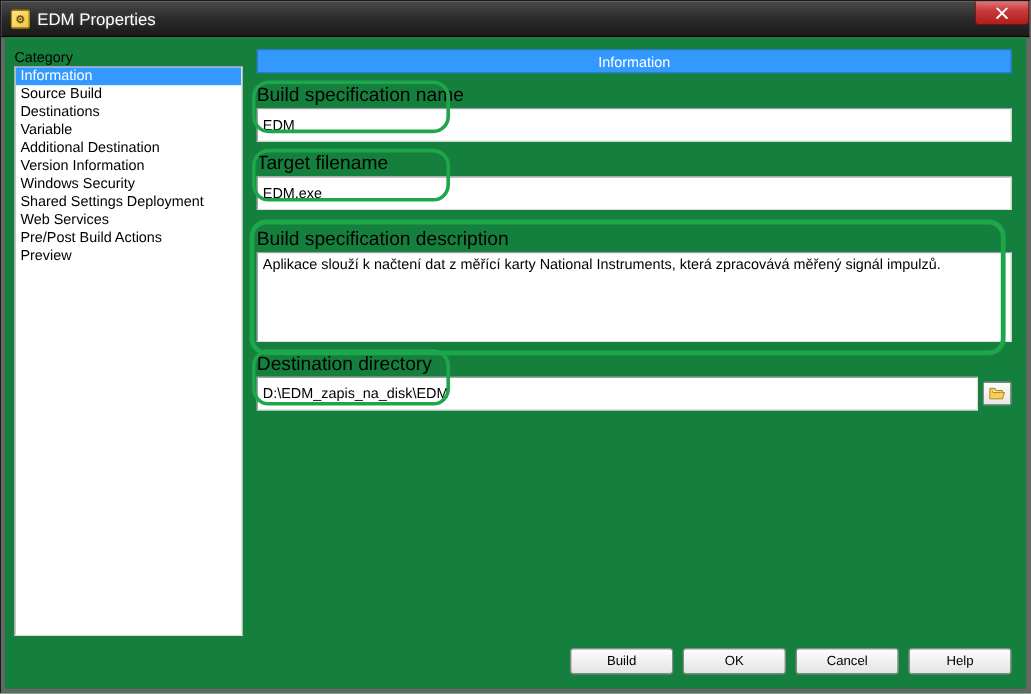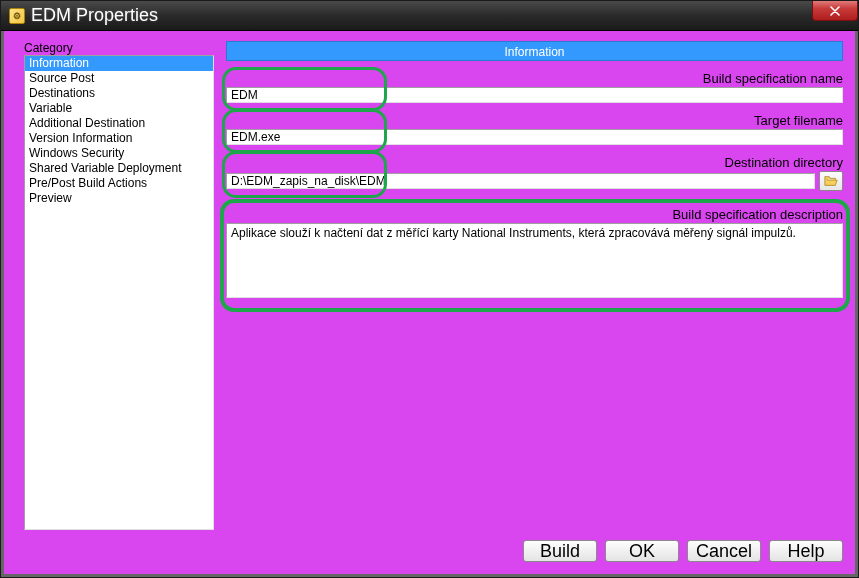--- a/index.html
+++ b/index.html
@@ -3,57 +3,57 @@
 <meta charset="utf-8">
 <style>
 * { box-sizing: border-box; margin: 0; padding: 0; font-family: "Segoe UI", Tahoma, sans-serif; font-size: 12px; }
 body { background: #fff; width: 859px; height: 578px; overflow: hidden; }
 
 .window { width: 859px; height: 578px; border: 1px solid #1a1a1a; background: #f0f0f0; display: flex; flex-direction: column; }
 
 
 .titlebar { height: 30px; background: linear-gradient(to bottom, #4a4a4a 0%, #2a2a2a 50%, #1a1a1a 100%); display: flex; align-items: center; padding: 0 2px; position: relative; border-bottom: 1px solid #000; }
 .titlebar .app-icon { width: 16px; height: 16px; margin-left: 6px; background: linear-gradient(135deg,#ffe08a,#f2c744); border:1px solid #a88400; border-radius:2px; display:flex; align-items:center; justify-content:center; font-size:9px; color:#6b5200; font-weight:bold; }
-.titlebar .title-text { color: #fff; margin-left: 6px; font-size: 18px; text-shadow: 0 0 3px rgba(255,255,255,0.2); }
+.titlebar .title-text { color: #fff; margin-left: 6px; font-size: 14px; text-shadow: 0 0 3px rgba(255,255,255,0.2); }
 .titlebar .win-buttons { position: absolute; right: 0; top: 0; display: flex; }
 .titlebar .win-close { width: 46px; height: 20px; background: linear-gradient(to bottom, #e07a7a 0%, #c83a3a 40%, #b01e1e 100%); border: 1px solid #7a0e0e; border-top: none; border-bottom-left-radius: 4px; border-bottom-right-radius: 4px; display:flex; align-items:center; justify-content:center; color:#fff; font-weight:bold; font-size:11px; cursor: default; }
 
 
-.client { flex: 1; border: 3px solid #666; border-top: none; padding: 10px 12px 10px 20px; display:flex; flex-direction:column; background: #d946ef; }
+.client { flex: 1; border: 3px solid #666; border-top: none; padding: 10px 12px 10px 8px; display:flex; flex-direction:column; background: #15803d; }
 
 .content-row { flex: 1; display: flex; gap: 12px; }
 
 
 .cat-panel { width: 190px; display: flex; flex-direction: column; }
 .cat-header { font-size: 12px; color:#000; margin-bottom: 0px; }
 .cat-list { flex:1; background:#fff; border-top:1px solid #a0a0a0; border-left:1px solid #a0a0a0; border-right:1px solid #e0e0e0; border-bottom:1px solid #e0e0e0; overflow:auto; }
 .cat-item { padding: 0px 4px; line-height: 15px; color:#000; white-space:nowrap; cursor:default; user-select:none; }
 .cat-item.selected { background:#3399ff; color:#fff; }
 
 
 .right-panel { flex:1; display:flex; flex-direction:column; gap: 10px; }
 .info-header { background:#3399ff; color:#fff; text-align:center; height: 20px; line-height:20px; font-size:12px; border:1px solid #2a7acc; }
 
 .field-group { display:flex; flex-direction:column; position:relative; }
-.field-label { color:#000; font-size:13px; margin-bottom:1px;text-align:right; }
-.text-input { height:16px; background:#fff; border-top:1px solid #a0a0a0; border-left:1px solid #a0a0a0; border-right:1px solid #e0e0e0; border-bottom:1px solid #e0e0e0; padding: 1px 4px; font-size:12px; color:#000; outline:none; }
+.field-label { color:#000; font-size:16px; margin-bottom:1px; }
+.text-input { height:28px; background:#fff; border-top:1px solid #a0a0a0; border-left:1px solid #a0a0a0; border-right:1px solid #e0e0e0; border-bottom:1px solid #e0e0e0; padding: 1px 4px; font-size:12px; color:#000; outline:none; }
 .path-row { display:flex; gap:4px; align-items:center; }
 .path-row .text-input { flex:1; }
 .browse-btn { width:24px; height:20px; background:linear-gradient(to bottom,#fdfdfd,#e6e6e6); border:1px solid #8a8a8a; border-radius:2px; display:flex; align-items:center; justify-content:center; cursor:default; }
 .browse-btn svg { width:14px; height:12px; }
 .textarea { width:100%; height:75px; background:#fff; border-top:1px solid #a0a0a0; border-left:1px solid #a0a0a0; border-right:1px solid #e0e0e0; border-bottom:1px solid #e0e0e0; padding: 2px 18px 2px 4px; font-size:12px; color:#000; resize:none; outline:none; overflow-y:scroll; }
 
 
 
 
 .hl { position:absolute; border:3px solid #1ea64b; border-radius:14px; pointer-events:none; }
 
 
 .button-row { height:34px; display:flex; justify-content:flex-end; align-items:center; gap:8px; padding-top:8px; }
-.btn { width:74px; height:22px; background:linear-gradient(to bottom,#fdfdfd,#e4e4e4); border:1px solid #8a8a8a; border-radius:3px; font-size:18px; color:#000; cursor:default; display:flex; align-items:center; justify-content:center; }
+.btn { width:86px; height:22px; background:linear-gradient(to bottom,#fdfdfd,#e4e4e4); border:1px solid #8a8a8a; border-radius:3px; font-size:11px; color:#000; cursor:default; display:flex; align-items:center; justify-content:center; }
 
 </style>
 </head>
 <body>
 
 <div class="window">
 
   <div class="titlebar">
     <div class="app-icon">⚙</div>
     <div class="title-text">EDM Properties</div>
@@ -66,65 +66,66 @@
     </div>
   </div>
 
   <div class="client">
     <div class="content-row">
 
       <div class="cat-panel">
         <div class="cat-header">Category</div>
         <div class="cat-list" id="cat-list">
             <div class="cat-item selected">Information</div>
-            <div class="cat-item">Source Post</div>
+            <div class="cat-item">Source Build</div>
             <div class="cat-item">Destinations</div>
             <div class="cat-item">Variable</div>
             <div class="cat-item">Additional Destination</div>
             <div class="cat-item">Version Information</div>
             <div class="cat-item">Windows Security</div>
-            <div class="cat-item">Shared Variable Deployment</div>
+            <div class="cat-item">Shared Settings Deployment</div>
+            <div class="cat-item">Web Services</div>
             <div class="cat-item">Pre/Post Build Actions</div>
             <div class="cat-item">Preview</div>
           </div>
       </div>
 
       <div class="right-panel">
         <div class="info-header">Information</div>
 
         <div class="field-group">
           <div class="field-label">Build specification name</div>
           <input class="text-input" type="text" value="EDM" style="">
           <div class="hl" style="left:-4px; top:-4px; width:165px; height:44px;"></div>
         </div>
 
         <div class="field-group">
           <div class="field-label">Target filename</div>
           <input class="text-input" type="text" value="EDM.exe" style="">
           <div class="hl" style="left:-4px; top:-4px; width:165px; height:44px;"></div>
         </div>
 
+        <div class="field-group" style="margin-top:6px;">
+          <div class="field-label">Build specification description</div>
+          <textarea class="textarea" style="">Aplikace slouží k načtení dat z měřící karty National Instruments, která zpracovává měřený signál impulzů.</textarea>
+          <div class="hl" style="left:-6px; top:-8px; width:630px; height:113px; border-width:4px;"></div>
+        </div>
+
         <div class="field-group">
           <div class="field-label">Destination directory</div>
           <div class="path-row">
             <input class="text-input" type="text" id="destdir" value="D:\EDM_zapis_na_disk\EDM" style="">
             <div class="browse-btn">
               <svg viewBox="0 0 16 12">
                 <path d="M1 3 L1 11 L13 11 L15 5 L4 5 L3 3 Z" fill="#f7cf5a" stroke="#9b7a12" stroke-width="0.8"></path>
                 <path d="M1 3 L1 1 L6 1 L7 3 L13 3 L13 5" fill="#f7cf5a" stroke="#9b7a12" stroke-width="0.8"></path>
               </svg>
             </div>
           </div>
           <div class="hl" style="left:-4px; top:-4px; width:165px; height:47px;"></div>
-        </div>
-
-        <div class="field-group" style="margin-top:6px;">
-          <div class="field-label">Build specification description</div>
-          <textarea class="textarea" style="">Aplikace slouží k načtení dat z měřící karty National Instruments, která zpracovává měřený signál impulzů.</textarea>
-          <div class="hl" style="left:-6px; top:-8px; width:630px; height:113px; border-width:4px;"></div>
         </div>
 
       </div>
 
     </div>
 
     <div class="button-row">
       <div class="btn">Build</div>
       <div class="btn">OK</div>
       <div class="btn">Cancel</div>

